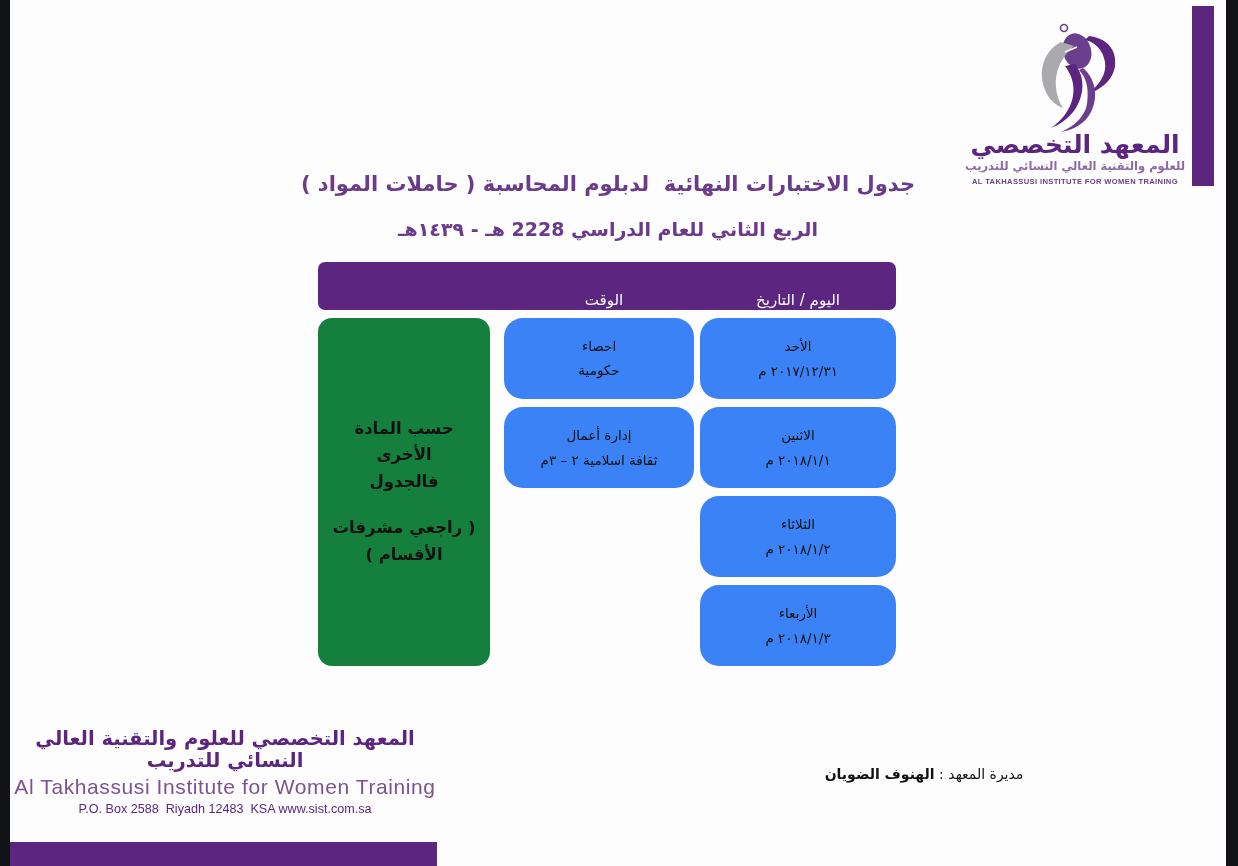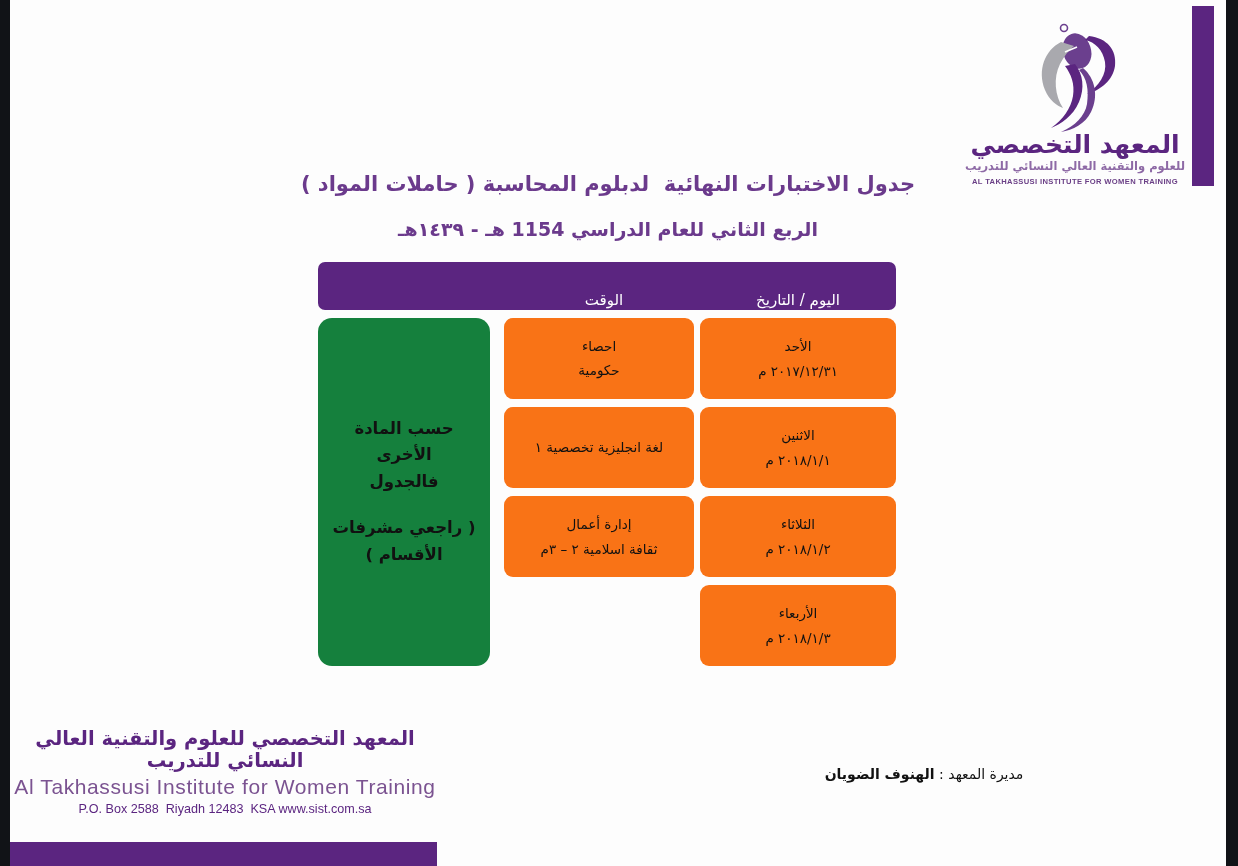--- a/index.html
+++ b/index.html
@@ -183,22 +183,22 @@
   .col-date, .col-subject {
     display: flex;
     flex-direction: column;
     gap: 8px;
   }
   .col-date    { width: 196px; }
   .col-subject { width: 190px; margin-right: 6px; }
   .col-time    { width: 172px; margin-right: 14px; }
 
   .cell {
-    background: #f97316;
-    border-radius: 9px;
+    background: #3b82f6;
+    border-radius: 19px;
     height: 81px;
     display: flex;
     flex-direction: column;
     align-items: center;
     justify-content: center;
     text-align: center;
     color: #111111;
     font-family: "DejaVu Sans", sans-serif;
     font-size: 13.5px;
     line-height: 1.55;
@@ -307,21 +307,21 @@
 
       <path d="M100 36 L 112 31" stroke="#ffffff" stroke-width="1.6" fill="none"></path>
     </svg>
     <div class="logo-ar-main">المعهد التخصصي</div>
     <div class="logo-ar-sub">للعلوم والتقنية العالي النسائي للتدريب</div>
     <div class="logo-en">AL TAKHASSUSI INSTITUTE FOR WOMEN TRAINING</div>
   </div>
 
   <div class="title-block">
     <div class="doc-title">جدول الاختبارات النهائية  لدبلوم المحاسبة ( حاملات المواد )</div>
-    <div class="doc-subtitle">الربع الثاني للعام الدراسي 1154 هـ - ١٤٣٩هـ</div>
+    <div class="doc-subtitle">الربع الثاني للعام الدراسي 2228 هـ - ١٤٣٩هـ</div>
   </div>
 
   <div class="table-wrap">
 
     <div class="thead">
       <div class="th date divider">اليوم / التاريخ</div>
       <div class="th time">الوقت</div>
     </div>
 
     <div class="tbody">
@@ -342,23 +342,20 @@
         <div class="cell">
           <div>الأربعاء</div>
           <div class="l2">٢٠١٨/١/٣ م</div>
         </div>
       </div>
 
       <div class="col-subject">
         <div class="cell subject-spread">
           <div>احصاء</div>
           <div>حكومية</div>
-        </div>
-        <div class="cell">
-          <div>لغة انجليزية تخصصية ١</div>
         </div>
         <div class="cell">
           <div>إدارة أعمال</div>
           <div class="l2">ثقافة اسلامية ٢ – ٣م</div>
         </div>
       </div>
 
       <div class="col-time">
         <div class="cell-time">
           <div>حسب المادة الأخرى</div>

